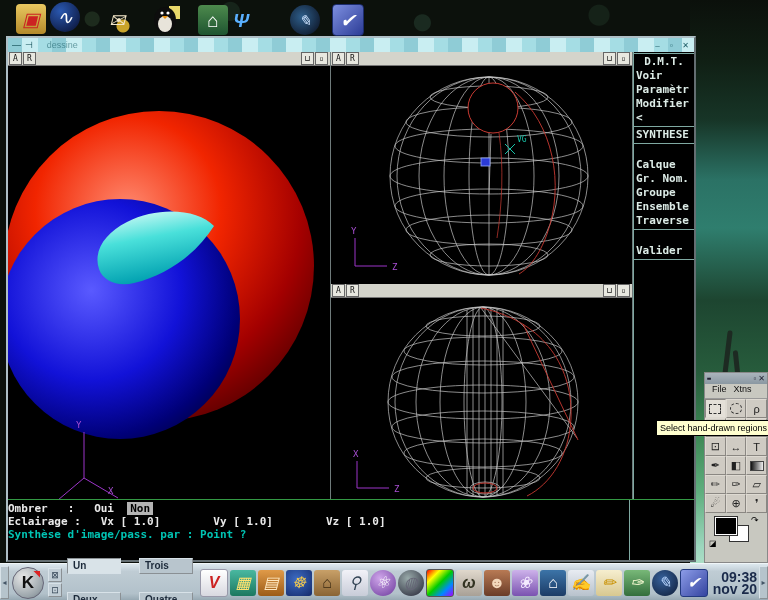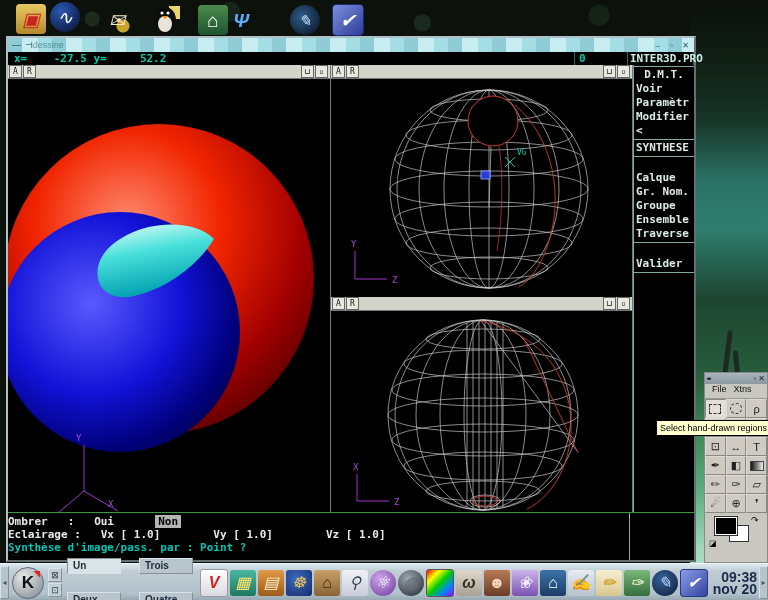--- a/index.html
+++ b/index.html
@@ -25,21 +25,21 @@
     font-size:19px;line-height:1;}
   
   #appwin{position:absolute;left:6px;top:36px;width:690px;height:526px;
     border:2px outset #aebfc6;background:#000;box-sizing:border-box;
     display:flex;flex-direction:column;}
   .titlebar{height:14px;flex:0 0 14px;display:flex;align-items:center;
     background:repeating-linear-gradient(90deg,#8fccd6 0 14px,#c9eef2 14px 30px,#a5dde4 30px 44px);
     font-size:9px;color:#11555f;}
   .titlebar .tb-left{display:flex;gap:4px;margin-left:4px;}
   .tb-glyph{font-size:9px;line-height:10px;color:#0d4a52;cursor:default;}
-  .tb-title{opacity:.55;}
+  .tb-title{margin-left:14px;opacity:.55;}
   .tb-right{margin-left:auto;display:flex;gap:3px;margin-right:3px;}
   .tb-btn{width:11px;height:10px;display:flex;align-items:center;justify-content:center;
     font-size:8px;color:#1a5a64;}
   .inforow{height:13px;flex:0 0 13px;display:flex;align-items:center;
     font-family:"DejaVu Sans Mono",monospace;font-size:11px;font-weight:bold;
     color:#00c9a6;background:#000;}
   .inforow .coords{margin-left:6px;white-space:pre;}
   .inforow .counter{margin-left:auto;border-left:1px solid #14705f;
     padding:0 18px 0 4px;min-width:30px;}
   .inforow .appname{border-left:1px solid #14705f;border-right:1px solid #14705f;
@@ -64,21 +64,21 @@
     font-family:"DejaVu Sans Mono",monospace;font-size:11px;font-weight:bold;
     color:#dcebe6;}
   #sidemenu .mi{padding:0 2px;line-height:14px;white-space:nowrap;cursor:pointer;}
   #sidemenu hr{border:none;border-top:1px solid #7fa9a2;margin:1px 0;}
   #sidemenu .gap{height:13px;}
   
   #statusarea{flex:1;background:#000;font-family:"DejaVu Sans Mono",monospace;
     font-size:11px;font-weight:bold;color:#e9e9e9;position:relative;
     border-top:1px solid #394;padding-top:2px;}
   .st-line{height:13px;line-height:13px;white-space:pre;}
-  .hl{background:#b4b4b4;color:#000;padding:0 3px;cursor:pointer;margin-left:28px;}
+  .hl{background:#b4b4b4;color:#000;padding:0 3px;cursor:pointer;}
   .choice{cursor:pointer;}
   .st-prompt{color:#00c4b4;}
   .menu-cont{position:absolute;right:0;top:0;height:100%;width:64px;
     border-left:1px solid #7fa9a2;}
   
   #toolbox{position:absolute;left:704px;top:372px;width:64px;height:191px;
     background:#c8c8c0;border:1px solid #888;box-sizing:border-box;}
   .tbx-title{height:11px;background:linear-gradient(#aab4bc,#8a98a2);
     display:flex;align-items:center;font-size:8px;color:#223;}
   .tbx-title .dots{margin-left:2px;letter-spacing:-1px;}
@@ -190,25 +190,20 @@
       <span class="tb-glyph">⊣</span>
     </span>
     <span class="tb-title">dessine</span>
     <span class="tb-right">
       <span class="tb-btn">–</span>
       <span class="tb-btn">▫</span>
       <span class="tb-btn">✕</span>
     </span>
   </div>
 
-  <div class="inforow">
-    <span class="coords"><span>x=</span>    <span>-27.5</span> <span>y=</span>     <span>52.2</span></span>
-    <span class="counter">0</span>
-    <span class="appname">INTER3D.PRO</span>
-  </div>
 
   <div class="mainrow">
 
     <div class="vp" id="vp-main">
       <div class="vp-header">
         <span class="vp-btn">A</span>
         <span class="vp-btn">R</span>
         <span class="vp-sp">
           <span class="vp-btn">⊔</span>
           <span class="vp-btn">▫</span>

